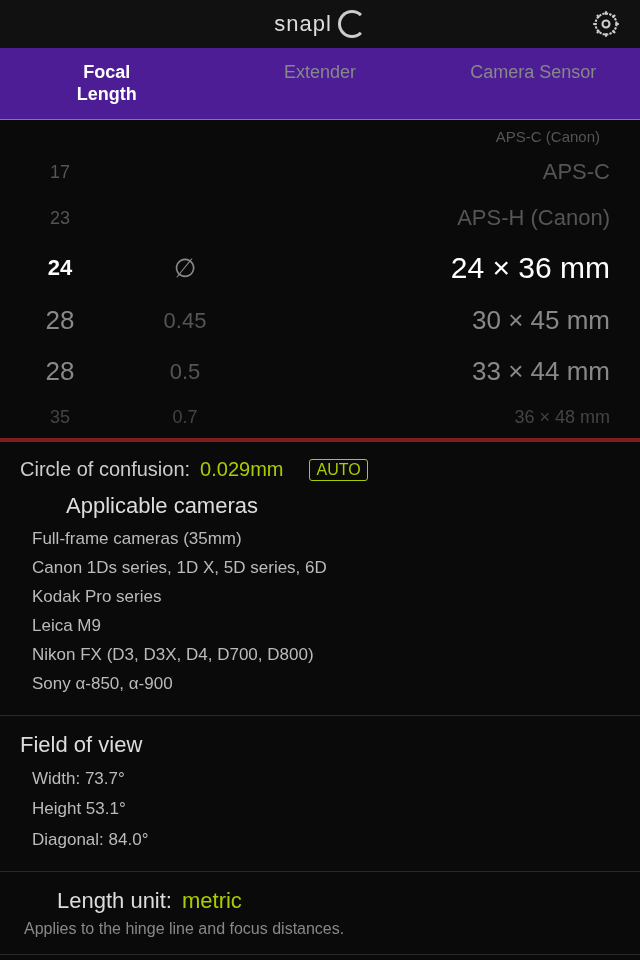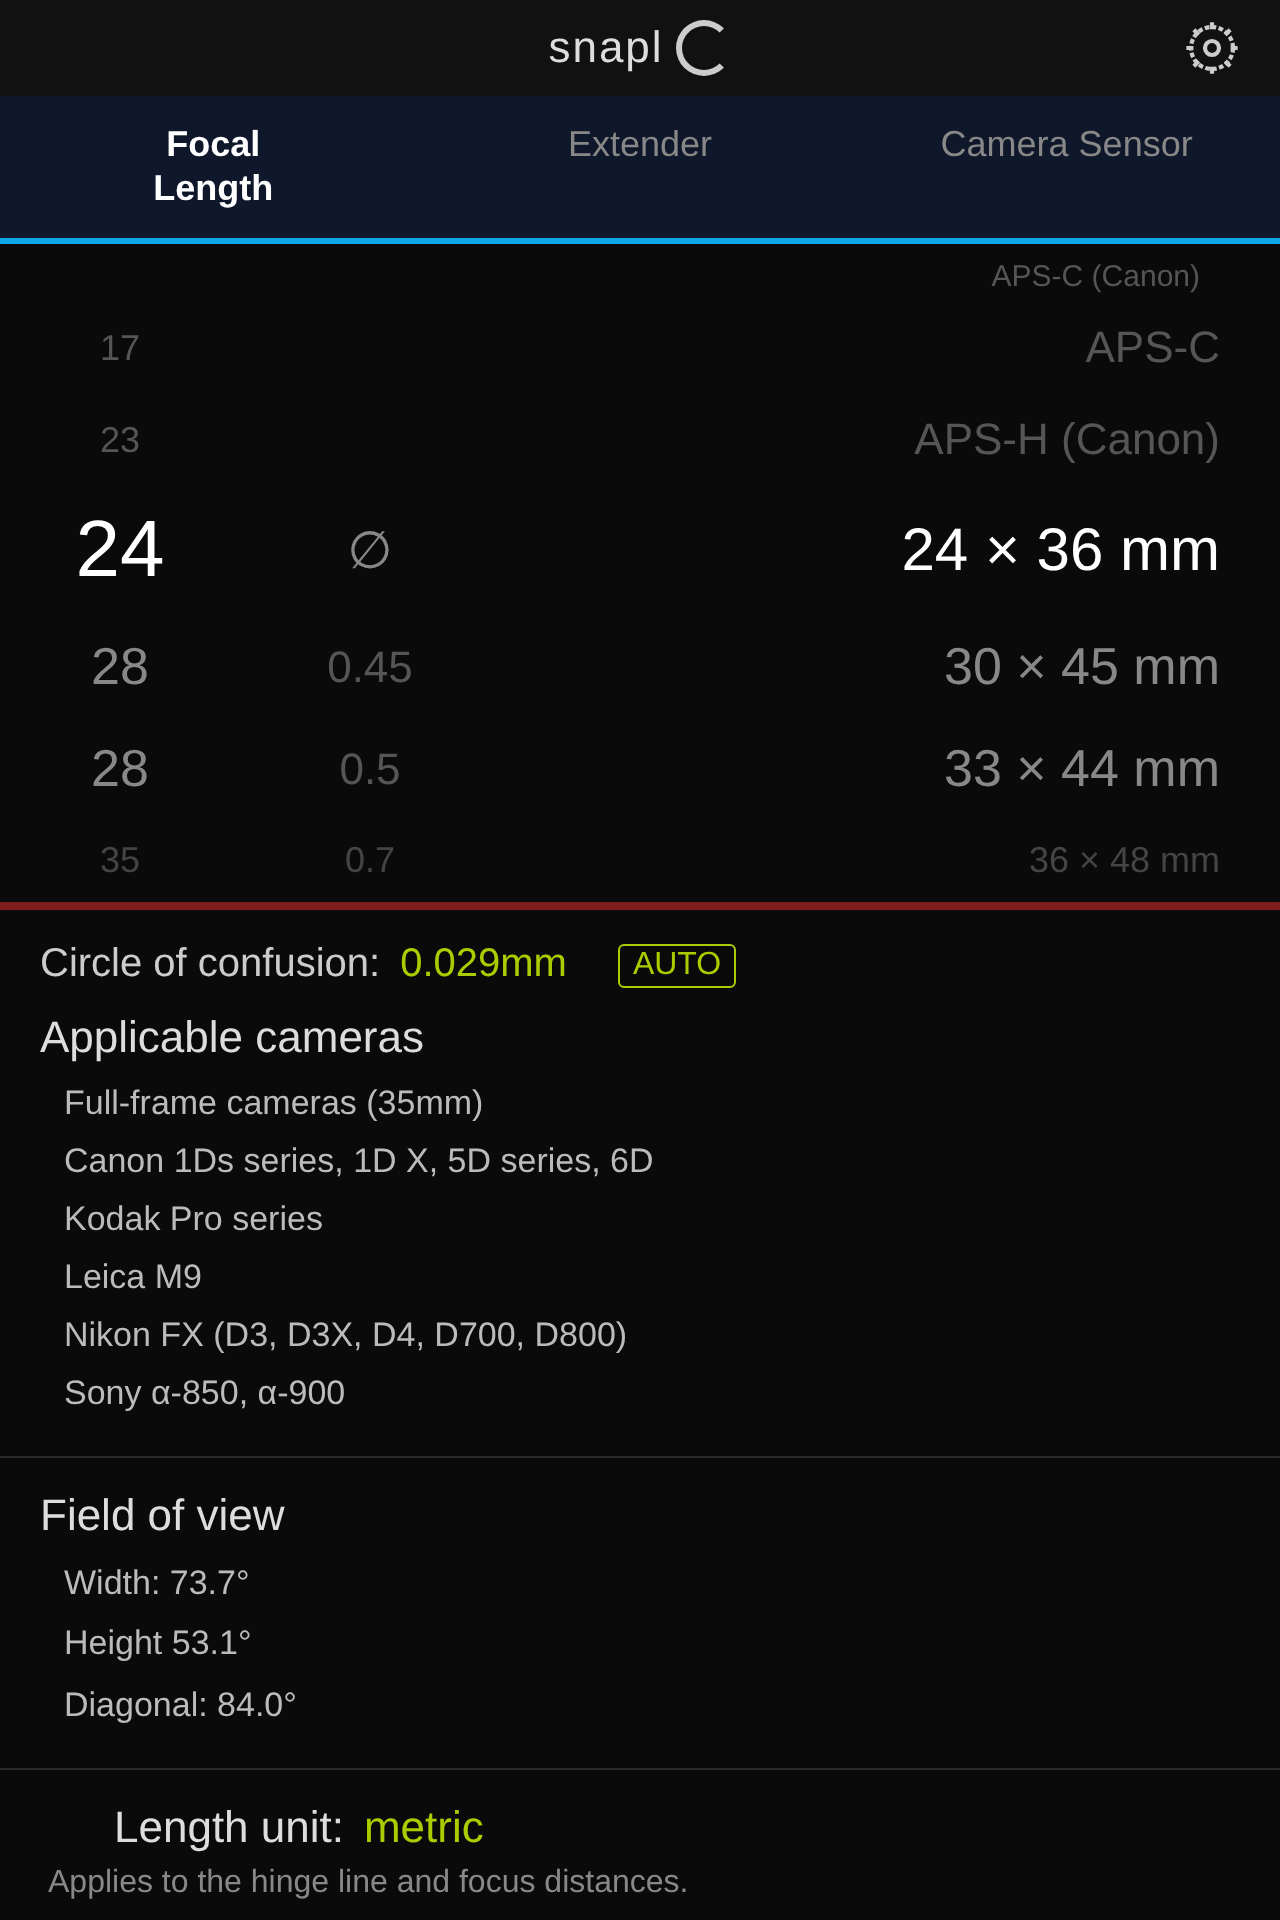--- a/index.html
+++ b/index.html
@@ -50,22 +50,22 @@
       cursor: pointer;
     }
     .gear-icon-btn svg {
       width: 28px;
       height: 28px;
     }
 
     
     .tab-bar {
       display: flex;
-      border-bottom: 3px solid #0ea5e9;
-      background: #0f172a;
+      border-bottom: 1px solid #0ea5e9;
+      background: #4c1d95;
     }
     .tab {
       flex: 1;
       text-align: center;
       padding: 14px 8px;
       font-size: 18px;
       color: #888;
       cursor: pointer;
       font-weight: 400;
     }
@@ -116,22 +116,22 @@
     }
     .picker-item .col-sensor {
       flex: 1;
       text-align: right;
       padding-right: 30px;
       font-size: 22px;
       color: #555;
     }
     .picker-item.selected .col-focal {
       color: #fff;
-      font-size: 40px;
-      font-weight: 400;
+      font-size: 22px;
+      font-weight: 700;
     }
     .picker-item.selected .col-ext {
       color: #888;
       font-size: 26px;
     }
     .picker-item.selected .col-sensor {
       color: #fff;
       font-size: 30px;
       font-weight: 300;
     }
@@ -307,21 +307,21 @@
     </li>
   </ul>
 </div>
 
 <div class="info-section">
   <div class="coc-row">
     <span class="coc-label">Circle of confusion:</span>
     <span class="coc-value">0.029mm</span>
     <span class="coc-auto">AUTO</span>
   </div>
-  <div class="info-section-title" style="margin-top:12px;">Applicable cameras</div>
+  <div class="info-section-title" style="margin-top:12px;margin-left:46px;">Applicable cameras</div>
   <ul class="cameras-list">
     <li>Full-frame cameras (35mm)</li>
     <li>Canon 1Ds series, 1D X, 5D series, 6D</li>
     <li>Kodak Pro series</li>
     <li>Leica M9</li>
     <li>Nikon FX (D3, D3X, D4, D700, D800)</li>
     <li>Sony α-850, α-900</li>
   </ul>
 </div>
 

